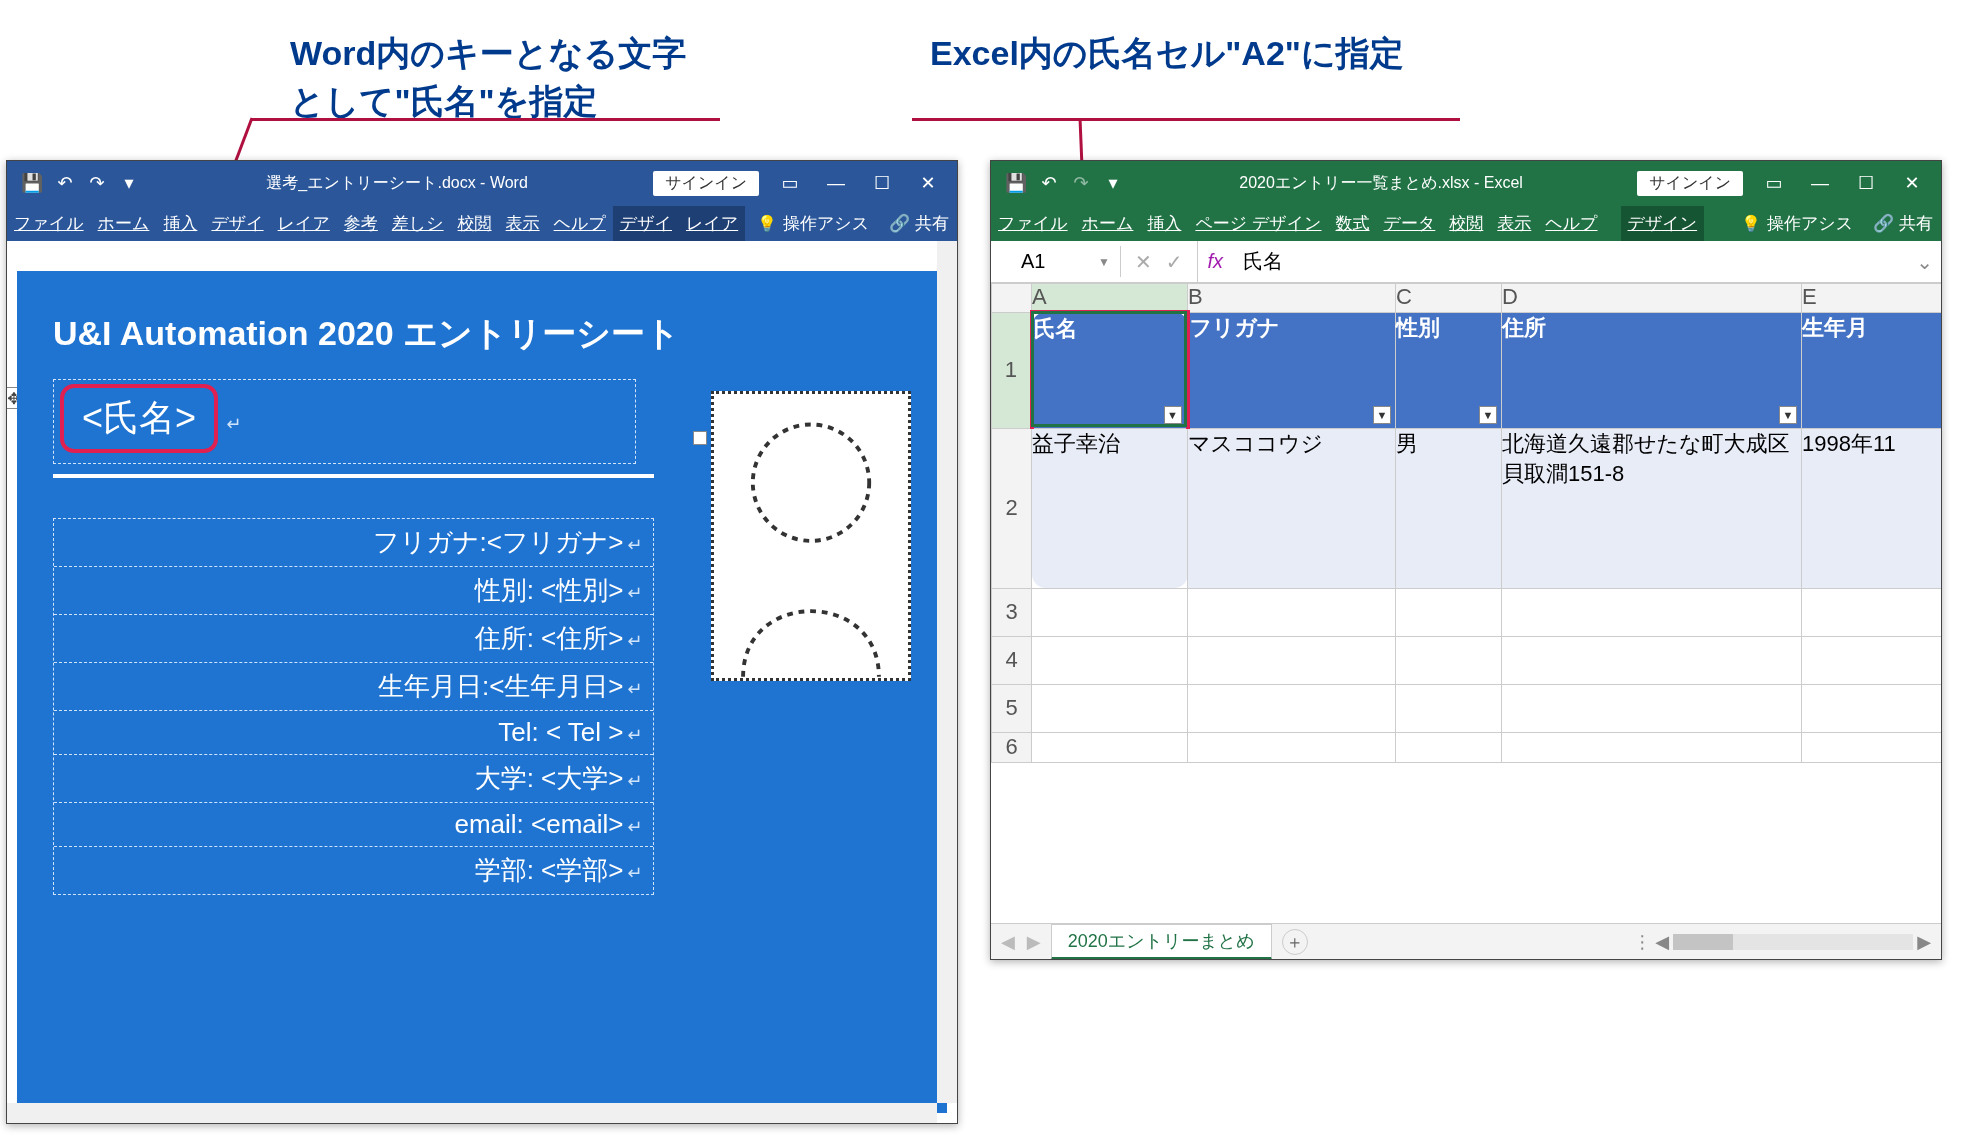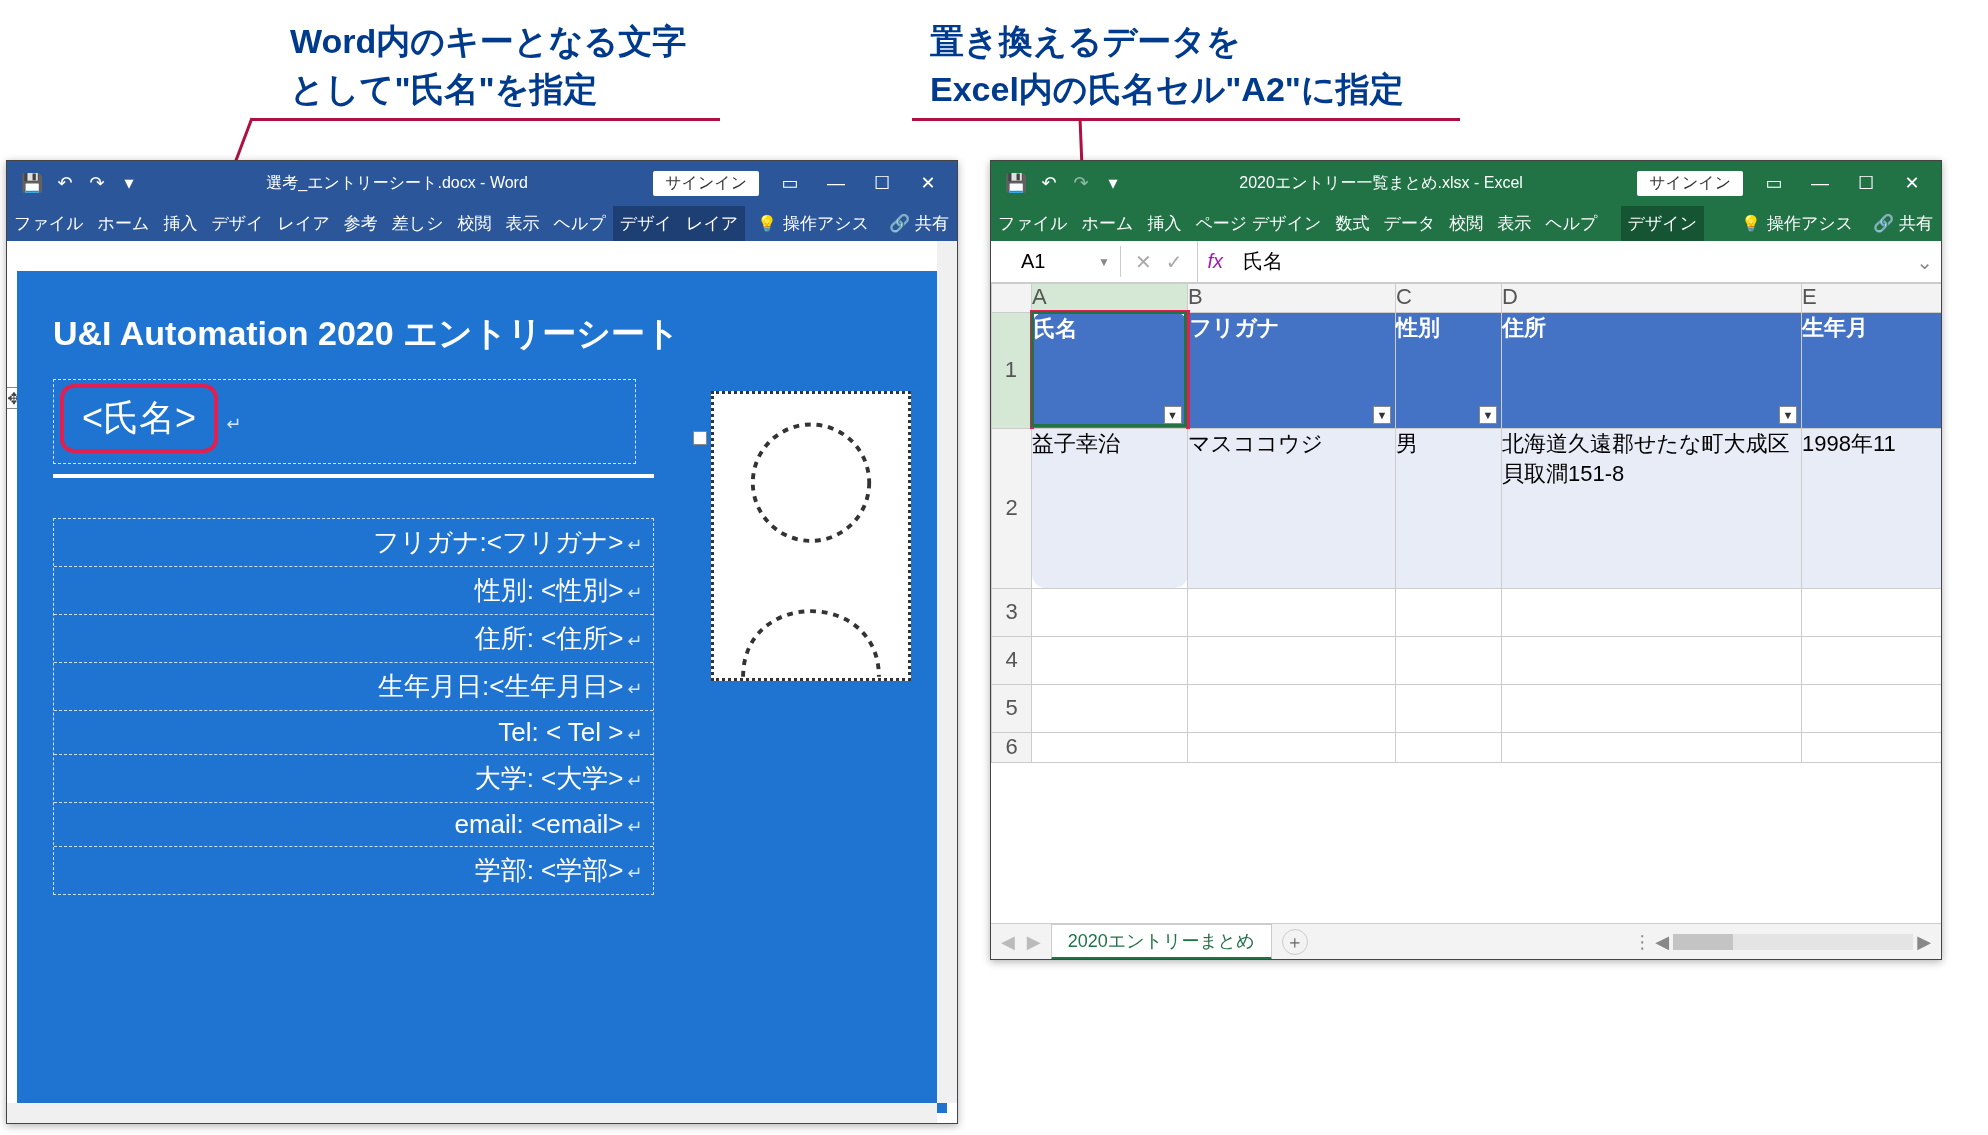--- a/index.html
+++ b/index.html
@@ -10,20 +10,21 @@
     background: #fff;
     position: relative;
   }
   .callout {
     position: absolute;
     font-size: 34px;
     font-weight: bold;
     color: #003a8c;
     line-height: 1.4;
     text-align: left;
+    margin-top: 12px;
   }
   .callout-underline {
     position: absolute;
     height: 3px;
     background: #b01040;
   }
   .app-window {
     position: absolute;
     border: 1px solid #444;
     background: #fff;
@@ -57,21 +58,21 @@
   .win-btn { width: 46px; height: 44px; display:flex; align-items:center; justify-content:center; font-size:18px; }
   .ribbon-tabs {
     display: flex;
     align-items: center;
     height: 36px;
     color: #fff;
     font-size: 17px;
   }
   .word .ribbon-tabs { background: #2b579a; }
   .excel .ribbon-tabs { background: #217346; }
-  .ribbon-tab { padding: 6px 7px; white-space: nowrap; }
+  .ribbon-tab { padding: 6px 7px; white-space: nowrap; text-decoration: underline; }
   .ribbon-tab.active.word-active { background: #1e3f73; }
   .ribbon-tab.active.excel-active { background: #165534; margin-left: 16px; }
   .ribbon-spacer { flex: 1; }
   .ribbon-right { display:flex; align-items:center; gap:6px; font-size:17px; padding-right:8px; }
   .bulb { font-size:16px; }
 
   
   .word-doc-area {
     flex: 1;
     background: #fff;
@@ -286,21 +287,20 @@
   <div>Word内のキーとなる文字</div>
   <div>として"氏名"を指定</div>
 </div>
 <div class="callout-underline" style="left:252px; top:118px; width:468px;"></div>
 <svg class="leader" style="left:0;top:0;" width="1988" height="1135">
   <line x1="252" y1="118" x2="100" y2="520" stroke="#b01040" stroke-width="3"></line>
   <line x1="1080" y1="118" x2="1098" y2="560" stroke="#b01040" stroke-width="3"></line>
 </svg>
 
 <div class="callout" style="left:930px; top:18px;">
-  <div>置き換えるデータを</div>
   <div>Excel内の氏名セル"A2"に指定</div>
 </div>
 <div class="callout-underline" style="left:912px; top:118px; width:548px;"></div>
 
 <div class="app-window word" style="left:6px; top:160px; width:952px; height:964px;">
   <div class="titlebar">
     <div class="qat">
       <span class="qat-icon">💾</span>
       <span class="qat-icon">↶</span>
       <span class="qat-icon">↷</span>

